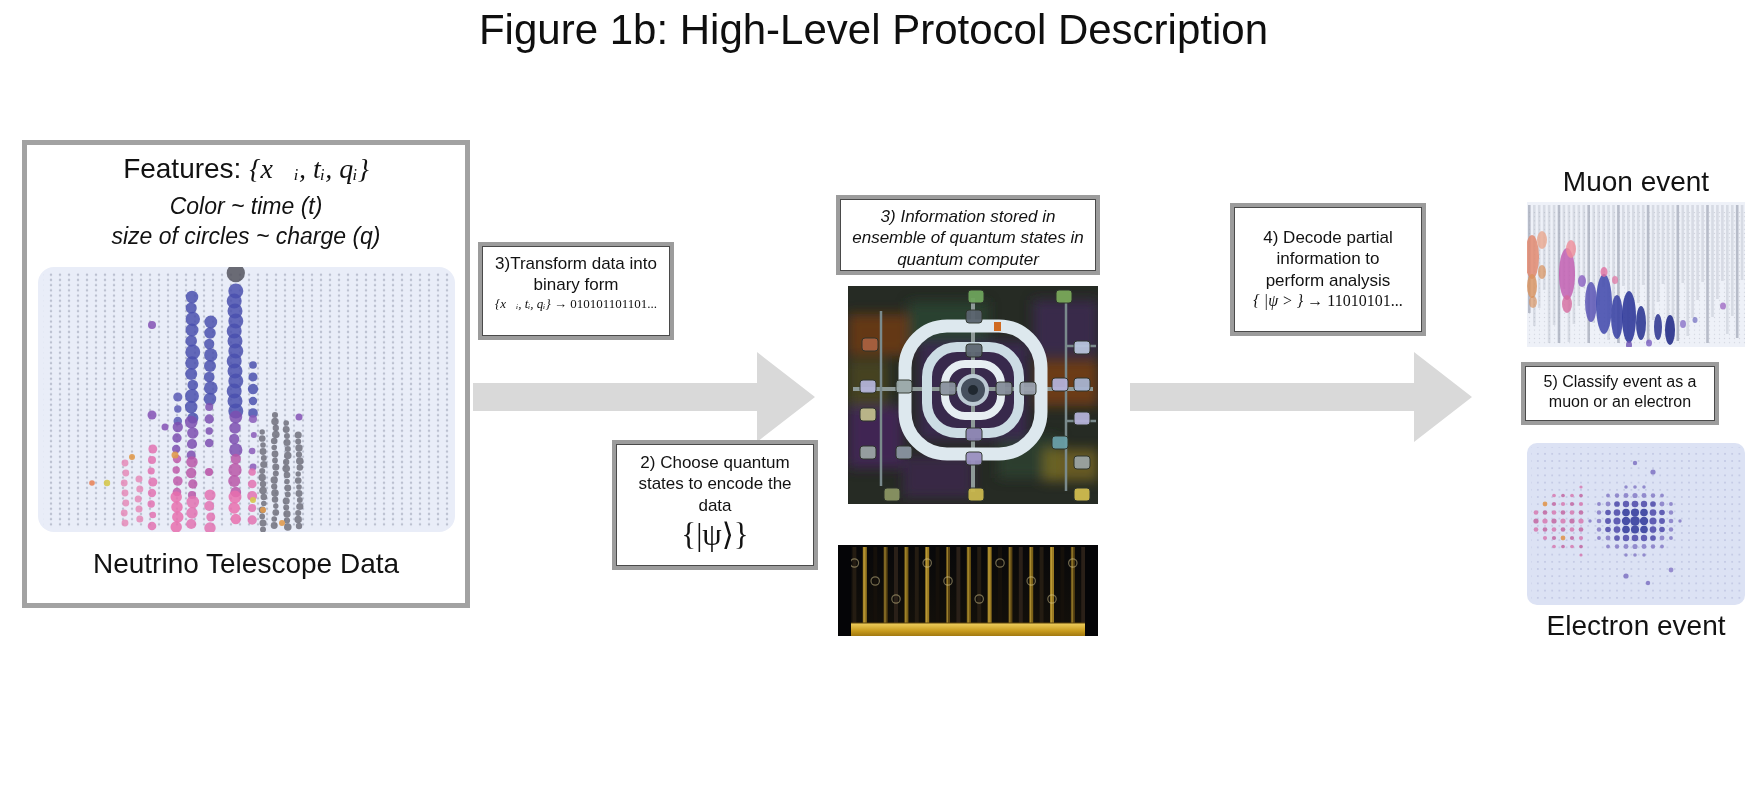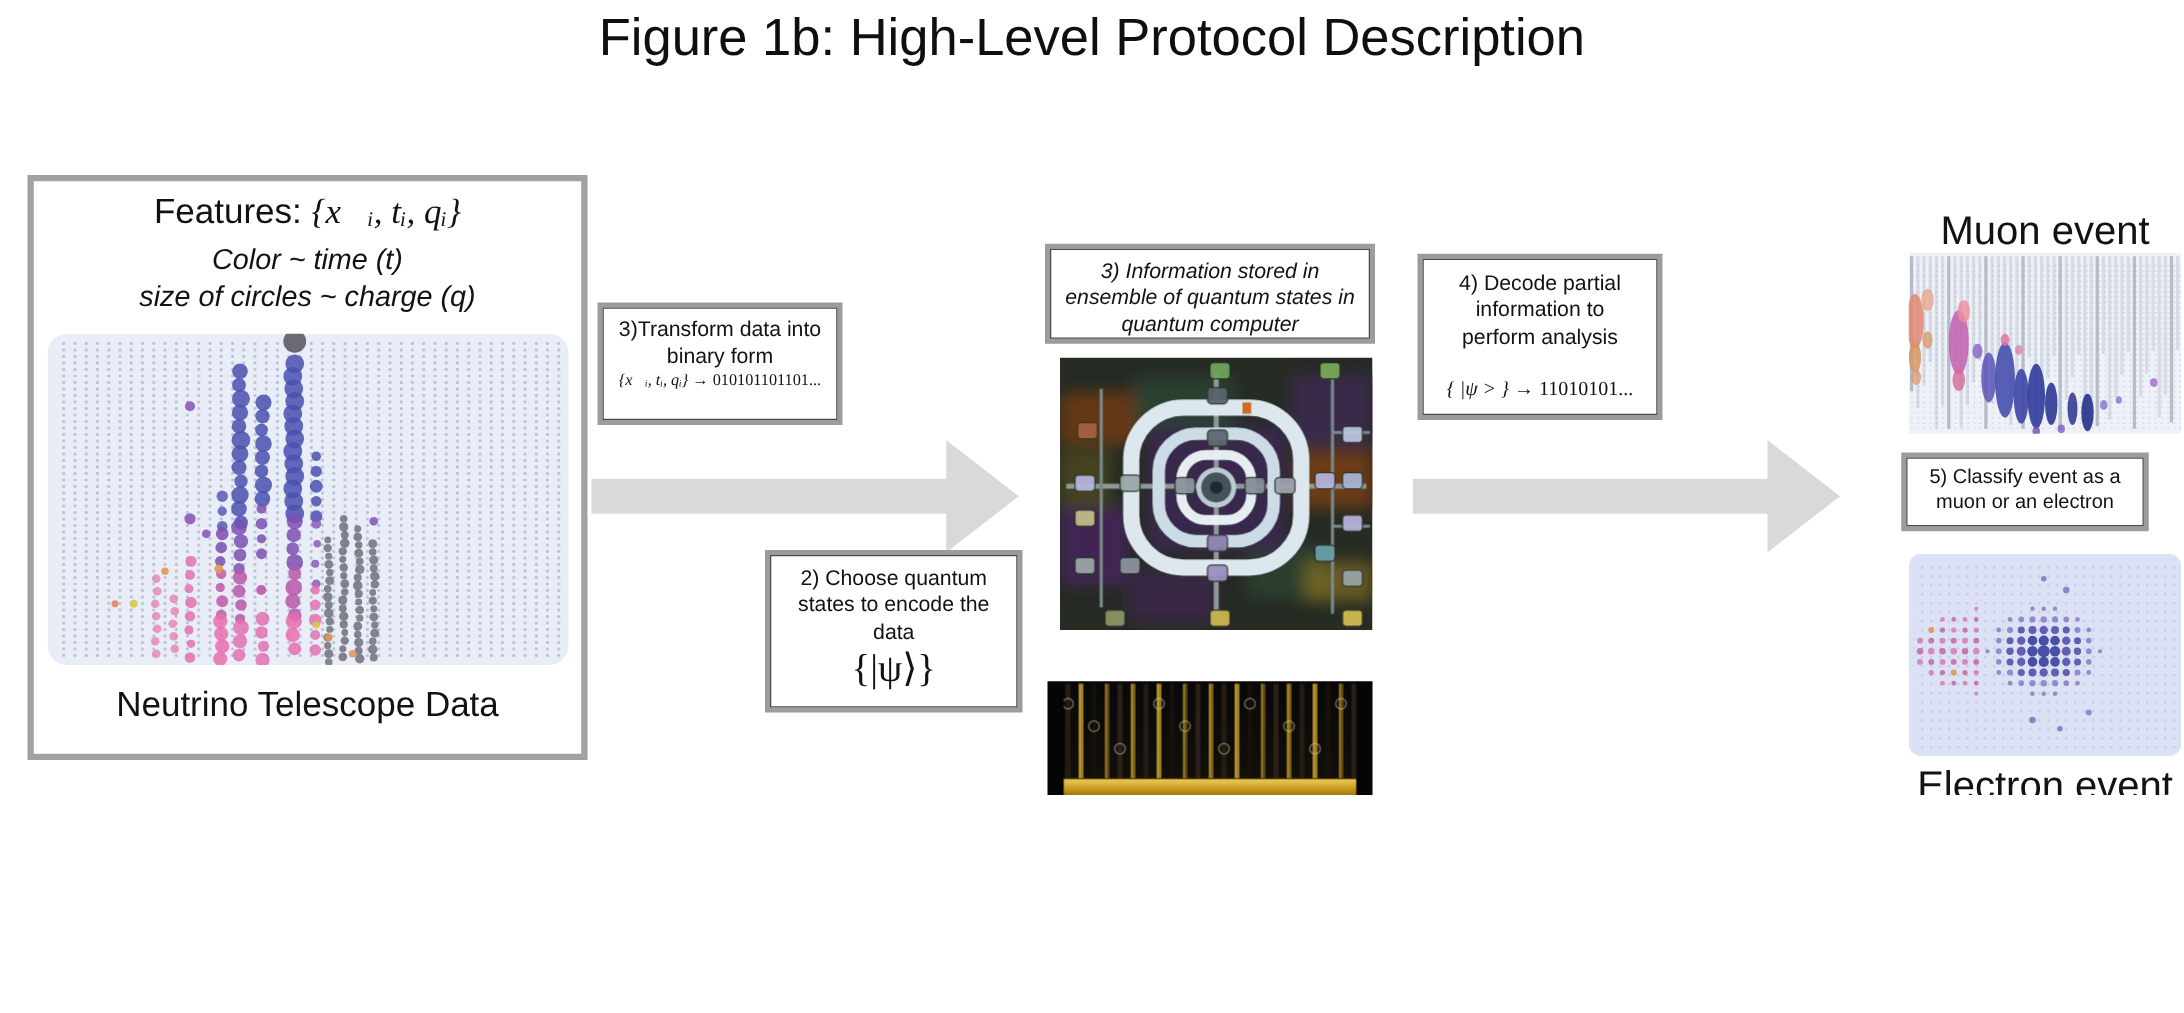--- a/index.html
+++ b/index.html
@@ -25,34 +25,34 @@
   .formula{font-family:"Liberation Serif","DejaVu Serif",serif;white-space:nowrap;}
   .f-it{font-style:italic;}
   #box1{left:482px;top:246px;width:188px;height:90px;justify-content:space-between;}
   #box1 .lbl{padding:6px 4px 0 4px;}
   #box1 .formula{font-size:13px;padding-bottom:24px;}
   #box2{left:616px;top:444px;width:198px;height:122px;}
   #box2 .lbl{padding:7px 12px 0 12px;}
   #box2 .psi{font-family:"Liberation Serif","DejaVu Serif",serif;font-size:31px;margin-top:0px;}
   #box3{left:840px;top:199px;width:256px;height:72px;}
   #box3 .lbl{padding:6px 4px 1px 4px;font-style:italic;}
-  #box4{left:1138px;top:207px;width:188px;height:125px;justify-content:space-between;}
+  #box4{left:1234px;top:207px;width:188px;height:125px;justify-content:center;}
   #box4 .lbl{padding:8px 18px 0 18px;}
   #box4 .formula{font-size:16px;padding-bottom:9px;}
   #box5{left:1525px;top:366px;width:190px;height:55px;font-size:16px;}
   #box5 .lbl{padding:5px 2px 0 2px;}
 
   .arrow{position:absolute;width:345px;height:98px;}
   #arrow1{left:473px;top:348px;}
   #arrow2{left:1130px;top:348px;}
 
   .chip-svg{position:absolute;left:848px;top:286px;}
   .qc-svg{position:absolute;left:838px;top:545px;}
 
-  .out-label{position:absolute;width:218px;text-align:center;font-size:32px;}
+  .out-label{position:absolute;width:218px;text-align:center;font-size:28px;}
   #muon-label{left:1527px;top:166px;}
   #electron-label{left:1527px;top:610px;}
   .muon-svg{position:absolute;left:1527px;top:202px;}
   .electron-svg{position:absolute;left:1527px;top:443px;}
 </style>
 </head>
 <body>
 
 <div class="fig">
 

